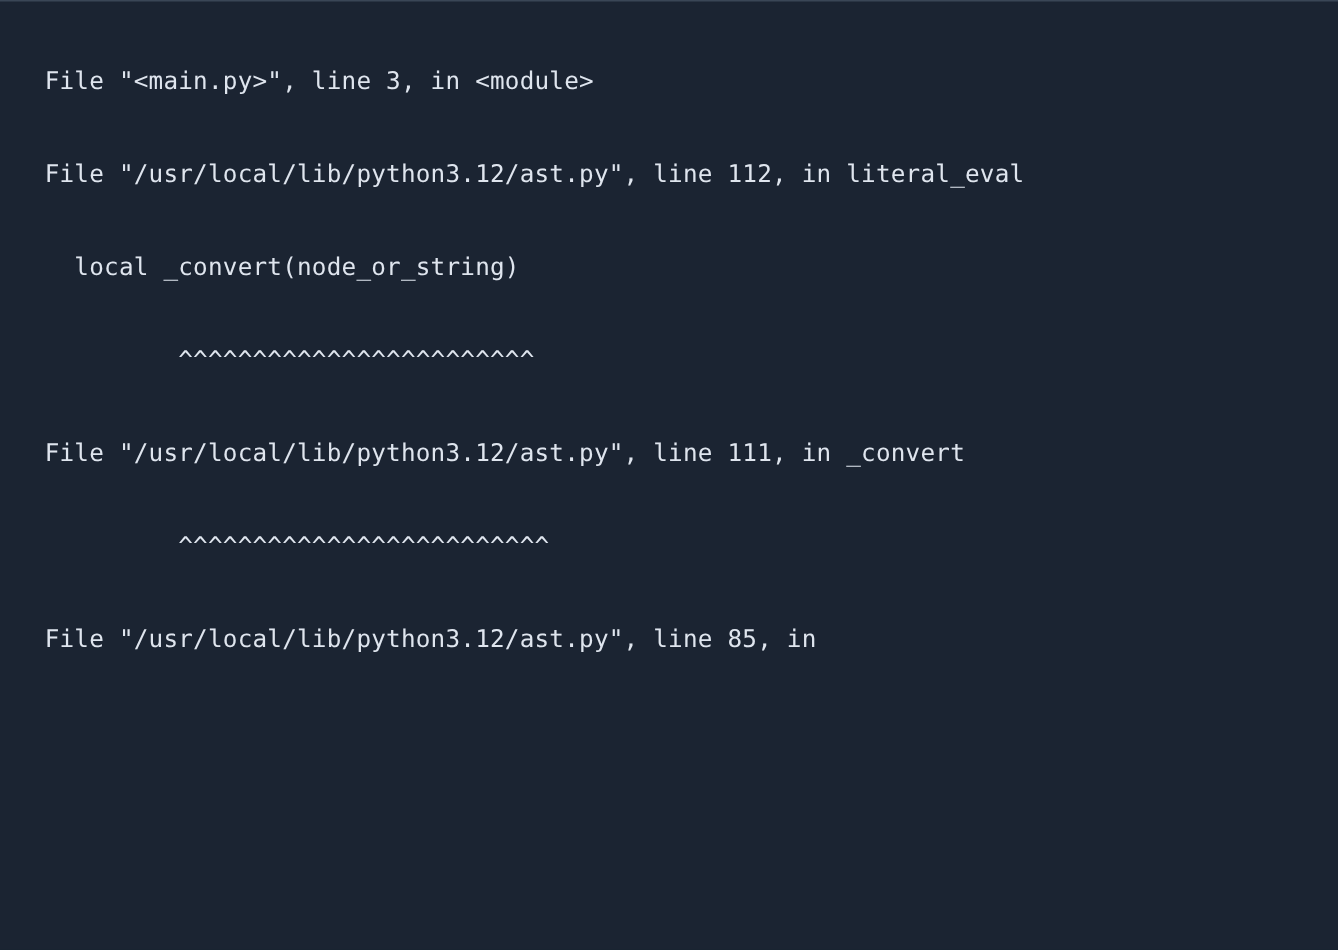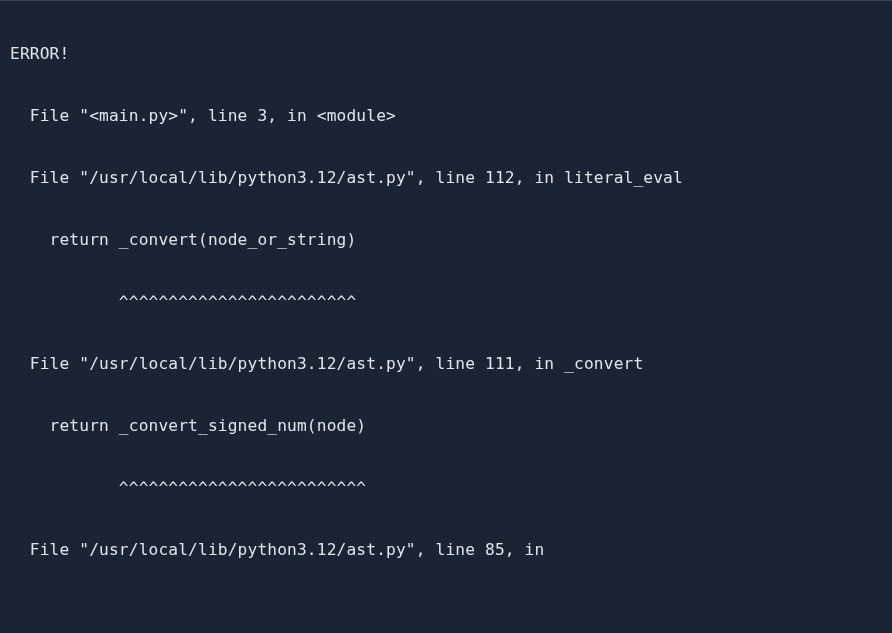--- a/index.html
+++ b/index.html
@@ -26,27 +26,25 @@
   }
   .line {
     display: block;
     min-height: 31px;
   }
 </style>
 </head>
 <body>
 
 <div class="terminal">
-<span class="line">ERROR!</span>
 <span class="line">  File "&lt;main.py&gt;", line 3, in &lt;module&gt;</span>
 <span class="line">  File "/usr/local/lib/python3.12/ast.py", line 112, in literal_eval</span>
-<span class="line">    return _convert(node_or_string)</span>
+<span class="line">    local _convert(node_or_string)</span>
 <span class="line">           ^^^^^^^^^^^^^^^^^^^^^^^^</span>
 <span class="line">  File "/usr/local/lib/python3.12/ast.py", line 111, in _convert</span>
-<span class="line">    return _convert_signed_num(node)</span>
 <span class="line">           ^^^^^^^^^^^^^^^^^^^^^^^^^</span>
 <span class="line">  File "/usr/local/lib/python3.12/ast.py", line 85, in</span>
 
 
 
 
 
 
 
 

